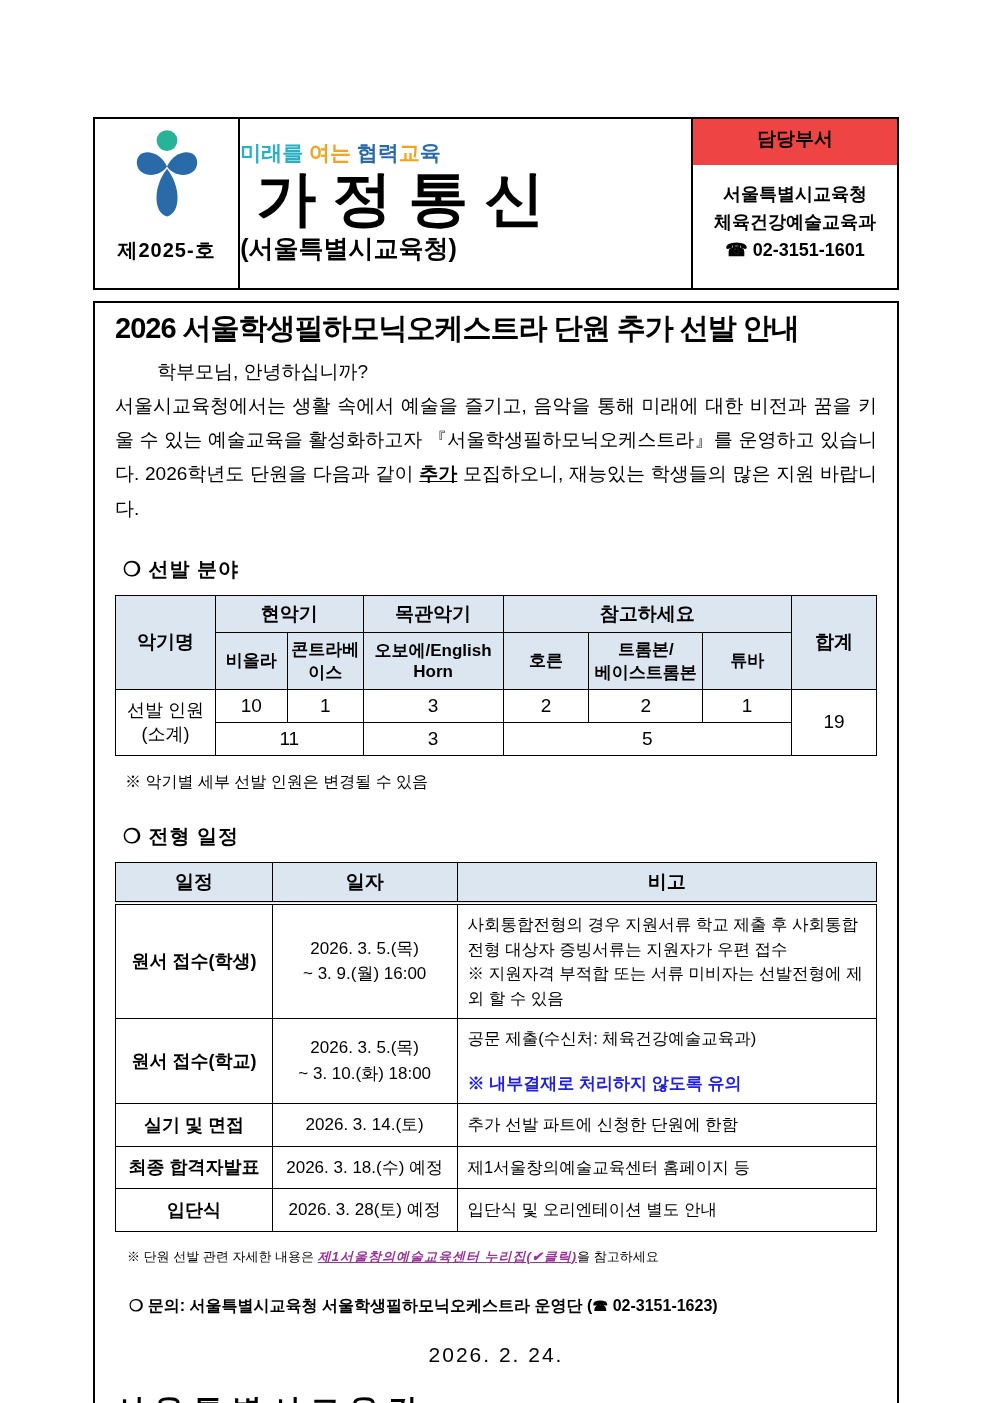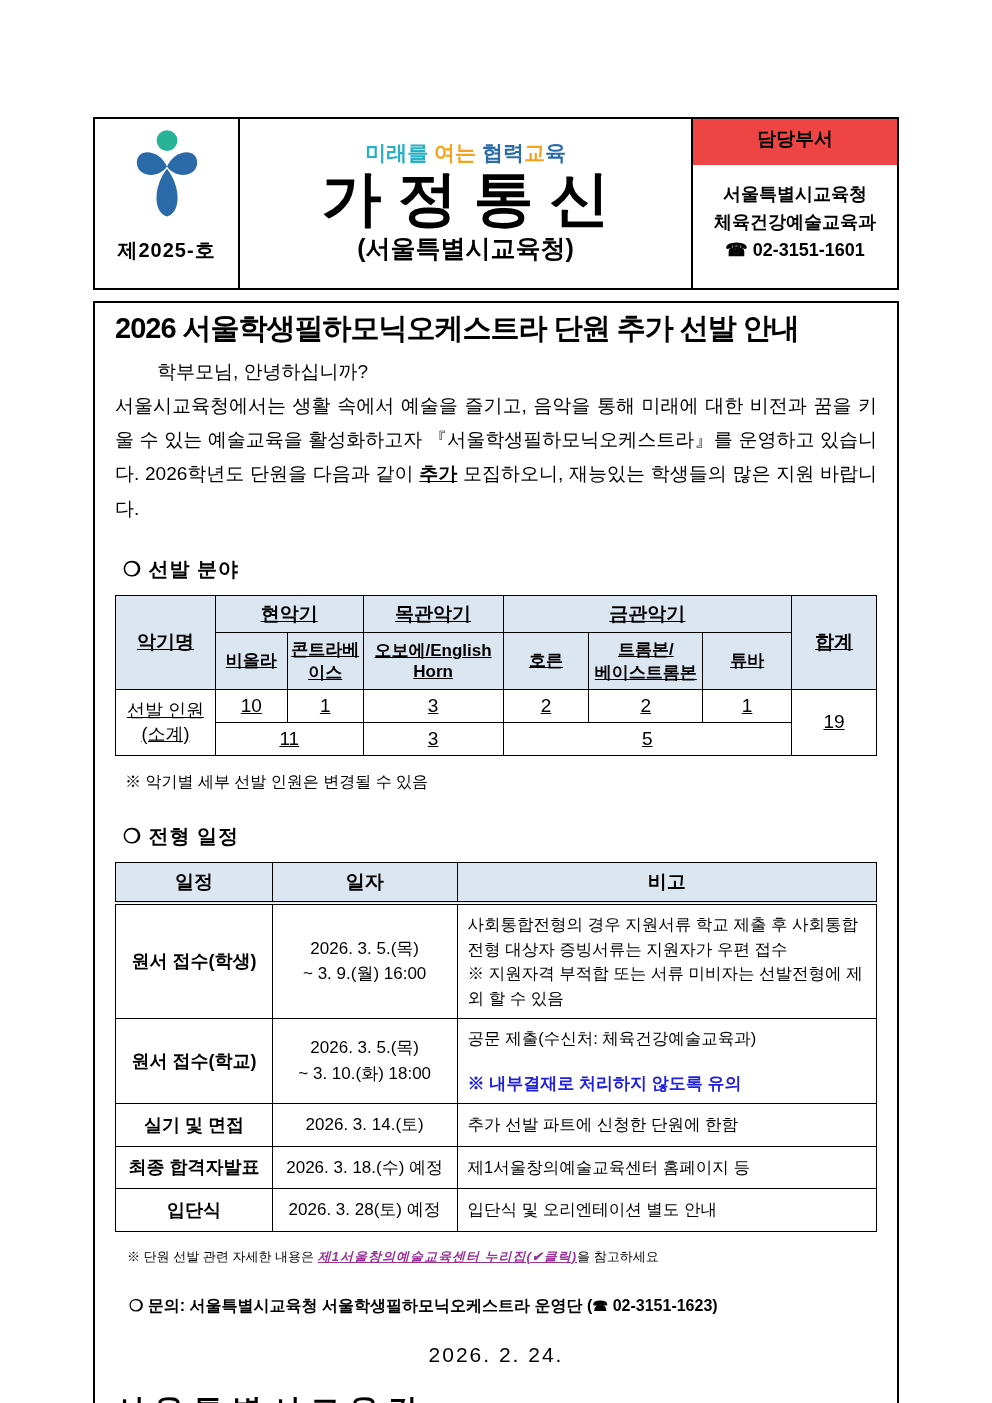--- a/index.html
+++ b/index.html
@@ -9,21 +9,21 @@
     font-family:"Liberation Sans", sans-serif;
     color:#000;
     position:relative;
   }
   .page { width:806px; margin:0 auto; padding-top:117px; }
 
   
   .hdr { width:806px; border-collapse:collapse; table-layout:fixed; }
   .hdr td { border:2px solid #000; vertical-align:middle; }
   .hdr .cell-logo { width:141px; text-align:center; padding:6px 0 24px; }
-  .hdr .cell-title { width:440px; text-align:center; padding:2px 0 6px; }
+  .hdr .cell-title { width:440px; text-align:left; padding:2px 0 6px; }
   .hdr .cell-dept { width:200px; padding:0; vertical-align:top; }
   .issue-no { font-size:20px; font-weight:bold; margin-top:4px; letter-spacing:1px; }
   .slogan { font-size:21px; font-weight:bold; letter-spacing:0px; }
   .slogan .c-teal { color:#2ab0c5; } .slogan .c-orange { color:#f5a31c; } .slogan .c-blue { color:#2b6aa8; }
   .big-title { font-size:60px; font-weight:bold; letter-spacing:16px; margin-left:16px; line-height:1.05; }
   .sub-title { font-size:25px; font-weight:bold; margin-top:2px; }
   .dept-head { background:#ef4444; border-bottom:6px solid #ef4444; text-align:center;
                font-size:19px; font-weight:bold; padding:7px 0; }
   .dept-body { text-align:center; padding:16px 0 10px; font-size:18px; font-weight:bold; line-height:1.55; }
 
@@ -34,21 +34,21 @@
   .body-para { font-size:19px; line-height:1.8; text-align:justify; }
   .u-bold { font-weight:bold; text-decoration:underline; }
 
   .sec-head { font-size:20px; font-weight:bold; margin:30px 0 12px 8px; letter-spacing:1px; }
 
   table.grid { border-collapse:collapse; width:762px; margin:0 auto; }
   table.grid td { border:1.5px solid #000; text-align:center; vertical-align:middle; }
   .th-blue { background:#dce6f1; font-weight:bold; }
 
   
-  .sel td { font-size:17px; padding:5px 2px;text-decoration:underline; }
+  .sel td { font-size:17px; padding:5px 2px; }
   .sel .g-row td { font-size:19px; }
   .sel .num { font-size:19px; }
   .sel .c-inst { width:100px; } .sel .c-vio { width:72px; } .sel .c-cb { width:76px; }
   .sel .c-ob { width:140px; } .sel .c-horn { width:86px; } .sel .c-tb { width:114px; }
   .sel .c-tu { width:89px; } .sel .c-tot { width:85px; }
   .pre { white-space:pre-line; }
   .note-line { font-size:16px; margin:16px 0 0 10px; }
 
   
   .sch .c1 { width:157px; } .sch .c2 { width:185px; } .sch .c3 { width:420px;font-family:Liberation Serif, serif; }
@@ -105,21 +105,21 @@
     <div class="body-para"><span>서울시교육청에서는 생활 속에서 예술을 즐기고, 음악을 통해 미래에 대한 비전과 꿈을 키울 수 있는 예술교육을 활성화하고자 『서울학생필하모닉오케스트라』를 운영하고 있습니다. 2026학년도 단원을 다음과 같이 </span><span class="u-bold">추가</span><span> 모집하오니, 재능있는 학생들의 많은 지원 바랍니다.</span></div>
 
     <div class="sec-head">❍ 선발 분야</div>
 
     <table class="grid sel">
       <tbody>
           <tr class="g-row">
         <td class="th-blue c-inst" rowspan="2">악기명</td>
         <td class="th-blue" colspan="2">현악기</td>
         <td class="th-blue c-ob">목관악기</td>
-        <td class="th-blue" colspan="3">금관악기</td>
+        <td class="th-blue" colspan="3">참고하세요</td>
         <td class="th-blue c-tot" rowspan="2">합계</td>
       </tr>
       <tr>
         <td class="th-blue c-vio">비올라</td>
         <td class="th-blue c-cb">콘트라베이스</td>
         <td class="th-blue">오보에/English Horn</td>
         <td class="th-blue c-horn">호른</td>
         <td class="th-blue c-tb pre">트롬본/
 베이스트롬본</td>
         <td class="th-blue c-tu">튜바</td>

